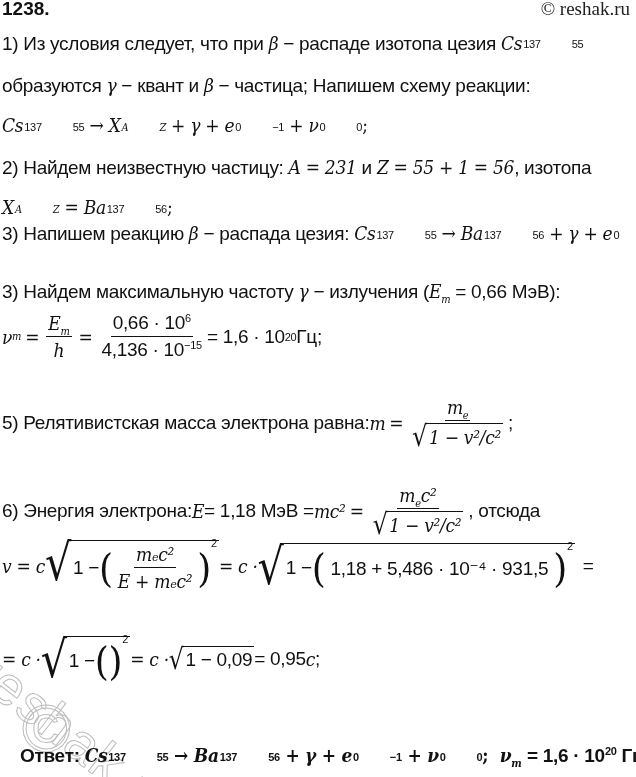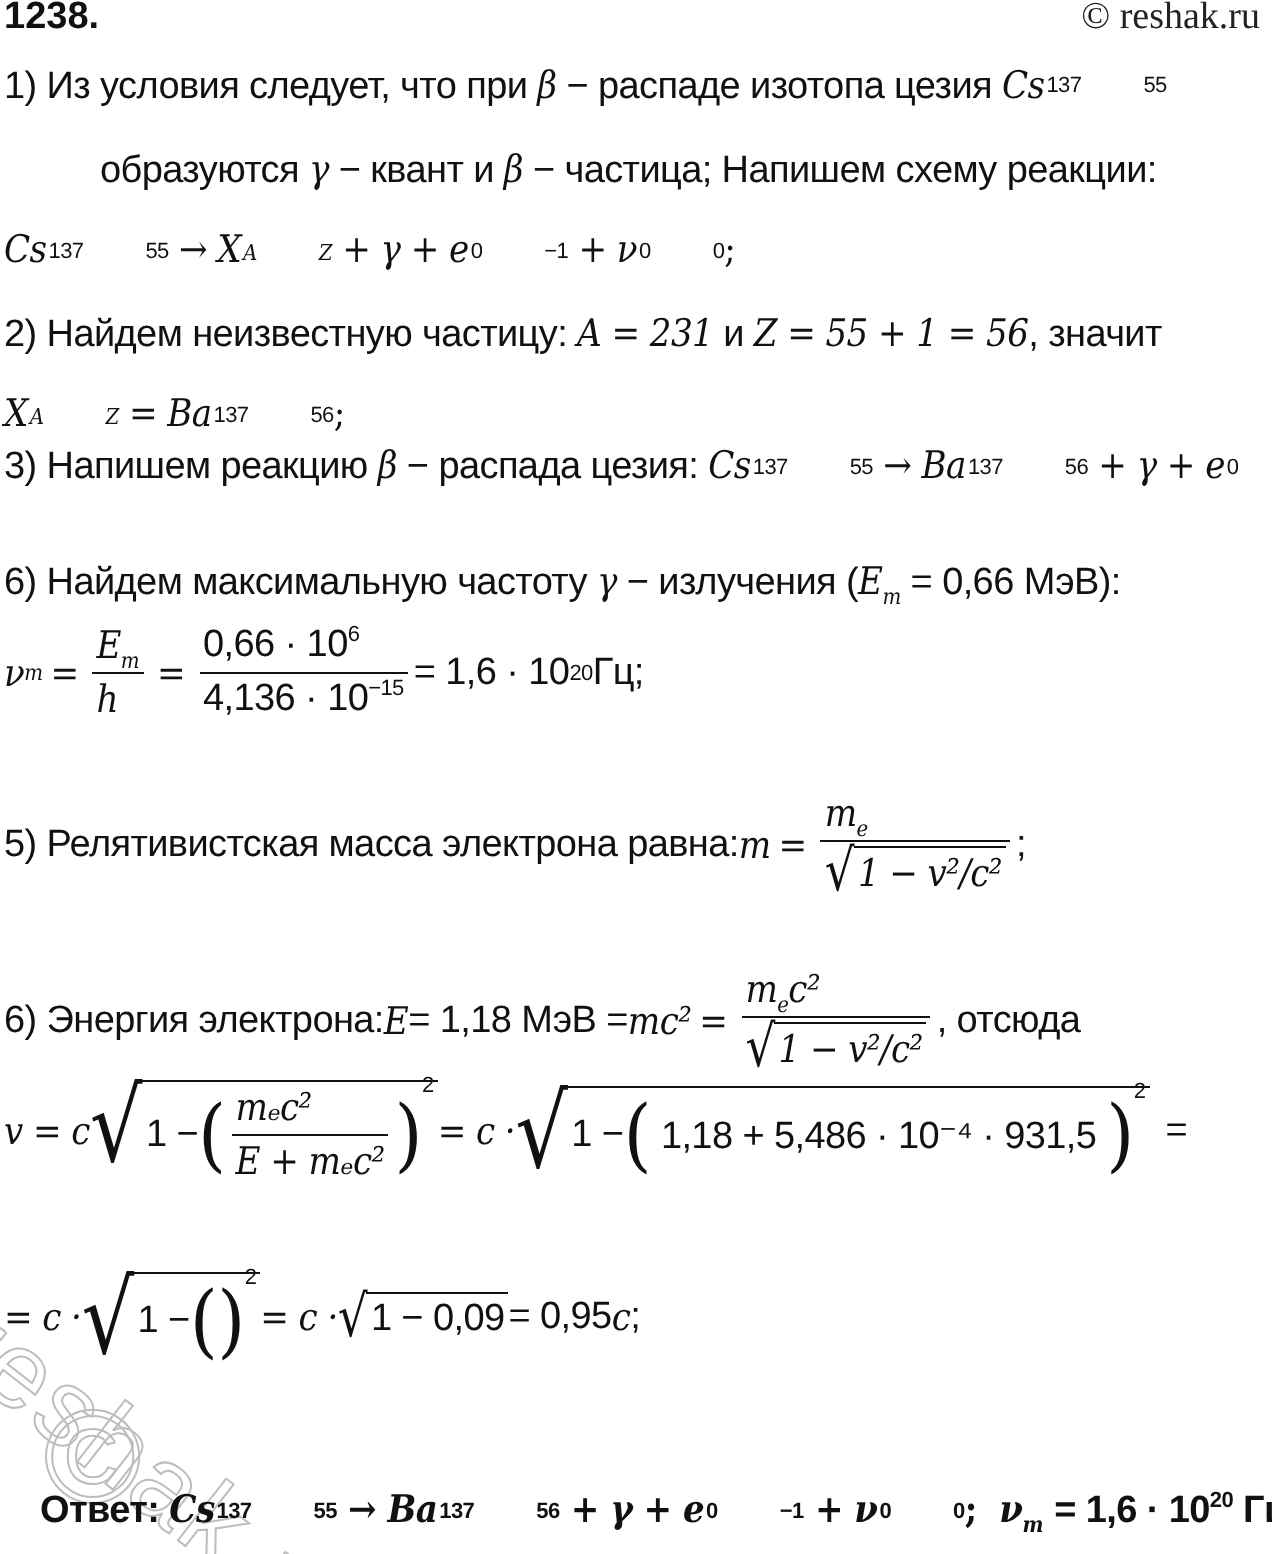--- a/index.html
+++ b/index.html
@@ -8,21 +8,21 @@
     font-family: "Liberation Sans", "DejaVu Sans", sans-serif;
     color: #111111;
   }
   .abs { position: absolute; white-space: nowrap; }
   .txt { font-size: 19px; line-height: 22px; font-stretch: condensed; letter-spacing: -0.3px; }
   .m { font-family: "DejaVu Serif", "Liberation Serif", serif; font-style: italic; }
   .mr { font-family: "DejaVu Serif", "Liberation Serif", serif; font-style: normal; }
   .sub-sup { display: inline-flex; flex-direction: row; vertical-align: middle; font-size: 11px; line-height: 11px; margin-left: 1px; font-family: "Liberation Sans", sans-serif; font-style: normal; gap: 31px; }
   .sub-sup.it { font-family: "DejaVu Serif", serif; font-style: italic; }
   sup, sub { font-size: 11px; line-height: 0; }
-  .frac { display: inline-flex; flex-direction: column; vertical-align: middle; margin: 0 3px; }
+  .frac { display: inline-flex; flex-direction: column; align-items: center; vertical-align: middle; margin: 0 3px; }
   .frac .n { padding: 0 2px 2px; border-bottom: 1.3px solid #111; }
   .frac .d { padding: 2px 2px 0; }
   .sqrt { display: inline-flex; align-items: stretch; vertical-align: middle; }
   .sqrt .rad { font-size: 26px; line-height: 1; font-family: "DejaVu Serif", serif; transform: scaleY(1.1); }
   .sqrt .body { border-top: 1.3px solid #111; padding: 2px 2px 0 2px; }
   .paren { font-family: "DejaVu Serif", serif; font-style: normal; display: inline-block; vertical-align: middle; }
   .header-num { font-weight: bold; font-size: 19px; font-family: "Liberation Sans", sans-serif; }
   .brand { font-family: "Liberation Serif", serif; font-size: 19px; color: #222; }
   .watermark { position: absolute; color: transparent; -webkit-text-stroke: 1px #bdbdbd; font-family: "Liberation Sans", sans-serif; pointer-events: none; }
 </style>
@@ -32,21 +32,21 @@
 <div class="abs header-num" style="left:2px; top:-2px;">1238.</div>
 <div class="abs brand" style="right:6px; top:-2px;">© reshak.ru</div>
 
 <div class="abs txt" style="left:2px; top:32px;">
   <span>1) Из условия следует, что при </span><span class="m">β</span><span> − распаде изотопа цезия </span><span class="m">Cs</span><span class="sub-sup">
       <span>137</span>
       <span>55</span>
     </span>
 </div>
 
-<div class="abs txt" style="left:2px; top:74px;margin-left:48px;">
+<div class="abs txt" style="left:2px; top:74px;">
   <span>образуются </span><span class="m">γ</span><span> − квант и </span><span class="m">β</span><span> − частица; Напишем схему реакции:</span>
 </div>
 
 <div class="abs txt m" style="left:2px; top:114px;">
   <span>Cs</span><span class="sub-sup">
       <span>137</span>
       <span>55</span>
     </span>
   <span class="mr">→</span>
   <span>X</span><span class="sub-sup it">
@@ -61,21 +61,21 @@
       <span>−1</span>
     </span>
   <span class="mr">+</span>
   <span>ν</span><span class="sub-sup">
       <span>0</span>
       <span>0</span>
     </span><span class="mr">;</span>
 </div>
 
 <div class="abs txt" style="left:2px; top:156px;">
-  <span>2) Найдем неизвестную частицу:  </span><span class="m">A = 231</span><span>  и  </span><span class="m">Z = 55 + 1 = 56</span><span>, значит</span>
+  <span>2) Найдем неизвестную частицу:  </span><span class="m">A = 231</span><span>  и  </span><span class="m">Z = 55 + 1 = 56</span><span>, изотопа</span>
 </div>
 <div class="abs txt m" style="left:2px; top:196px;">
   <span>X</span><span class="sub-sup it">
       <span>A</span>
       <span>Z</span>
     </span>
   <span class="mr">=</span>
   <span>Ba</span><span class="sub-sup">
       <span>137</span>
       <span>56</span>
@@ -102,21 +102,21 @@
       </span>
     <span class="mr">+</span>
     <span>ν</span><span class="sub-sup">
         <span>0</span>
         <span>0</span>
       </span><span class="mr">;</span>
   </span>
 </div>
 
 <div class="abs txt" style="left:2px; top:280px;">
-  <span>6) Найдем максимальную частоту </span><span class="m">γ</span><span> − излучения (</span><span class="m">E</span><sub class="m">m</sub><span> = 0,66 МэВ</span><span>):</span>
+  <span>3) Найдем максимальную частоту </span><span class="m">γ</span><span> − излучения (</span><span class="m">E</span><sub class="m">m</sub><span> = 0,66 МэВ</span><span>):</span>
 </div>
 
 <div class="abs txt" style="left:2px; top:312px; display:flex; align-items:center;">
   <span class="m">ν</span>
     <sub class="m">m</sub>
   <span class="mr" style="margin:0 4px;">=</span>
   <span class="frac m">
       <span class="n"><span>E</span><sub>m</sub></span>
       <span class="d">h</span>
     </span>

